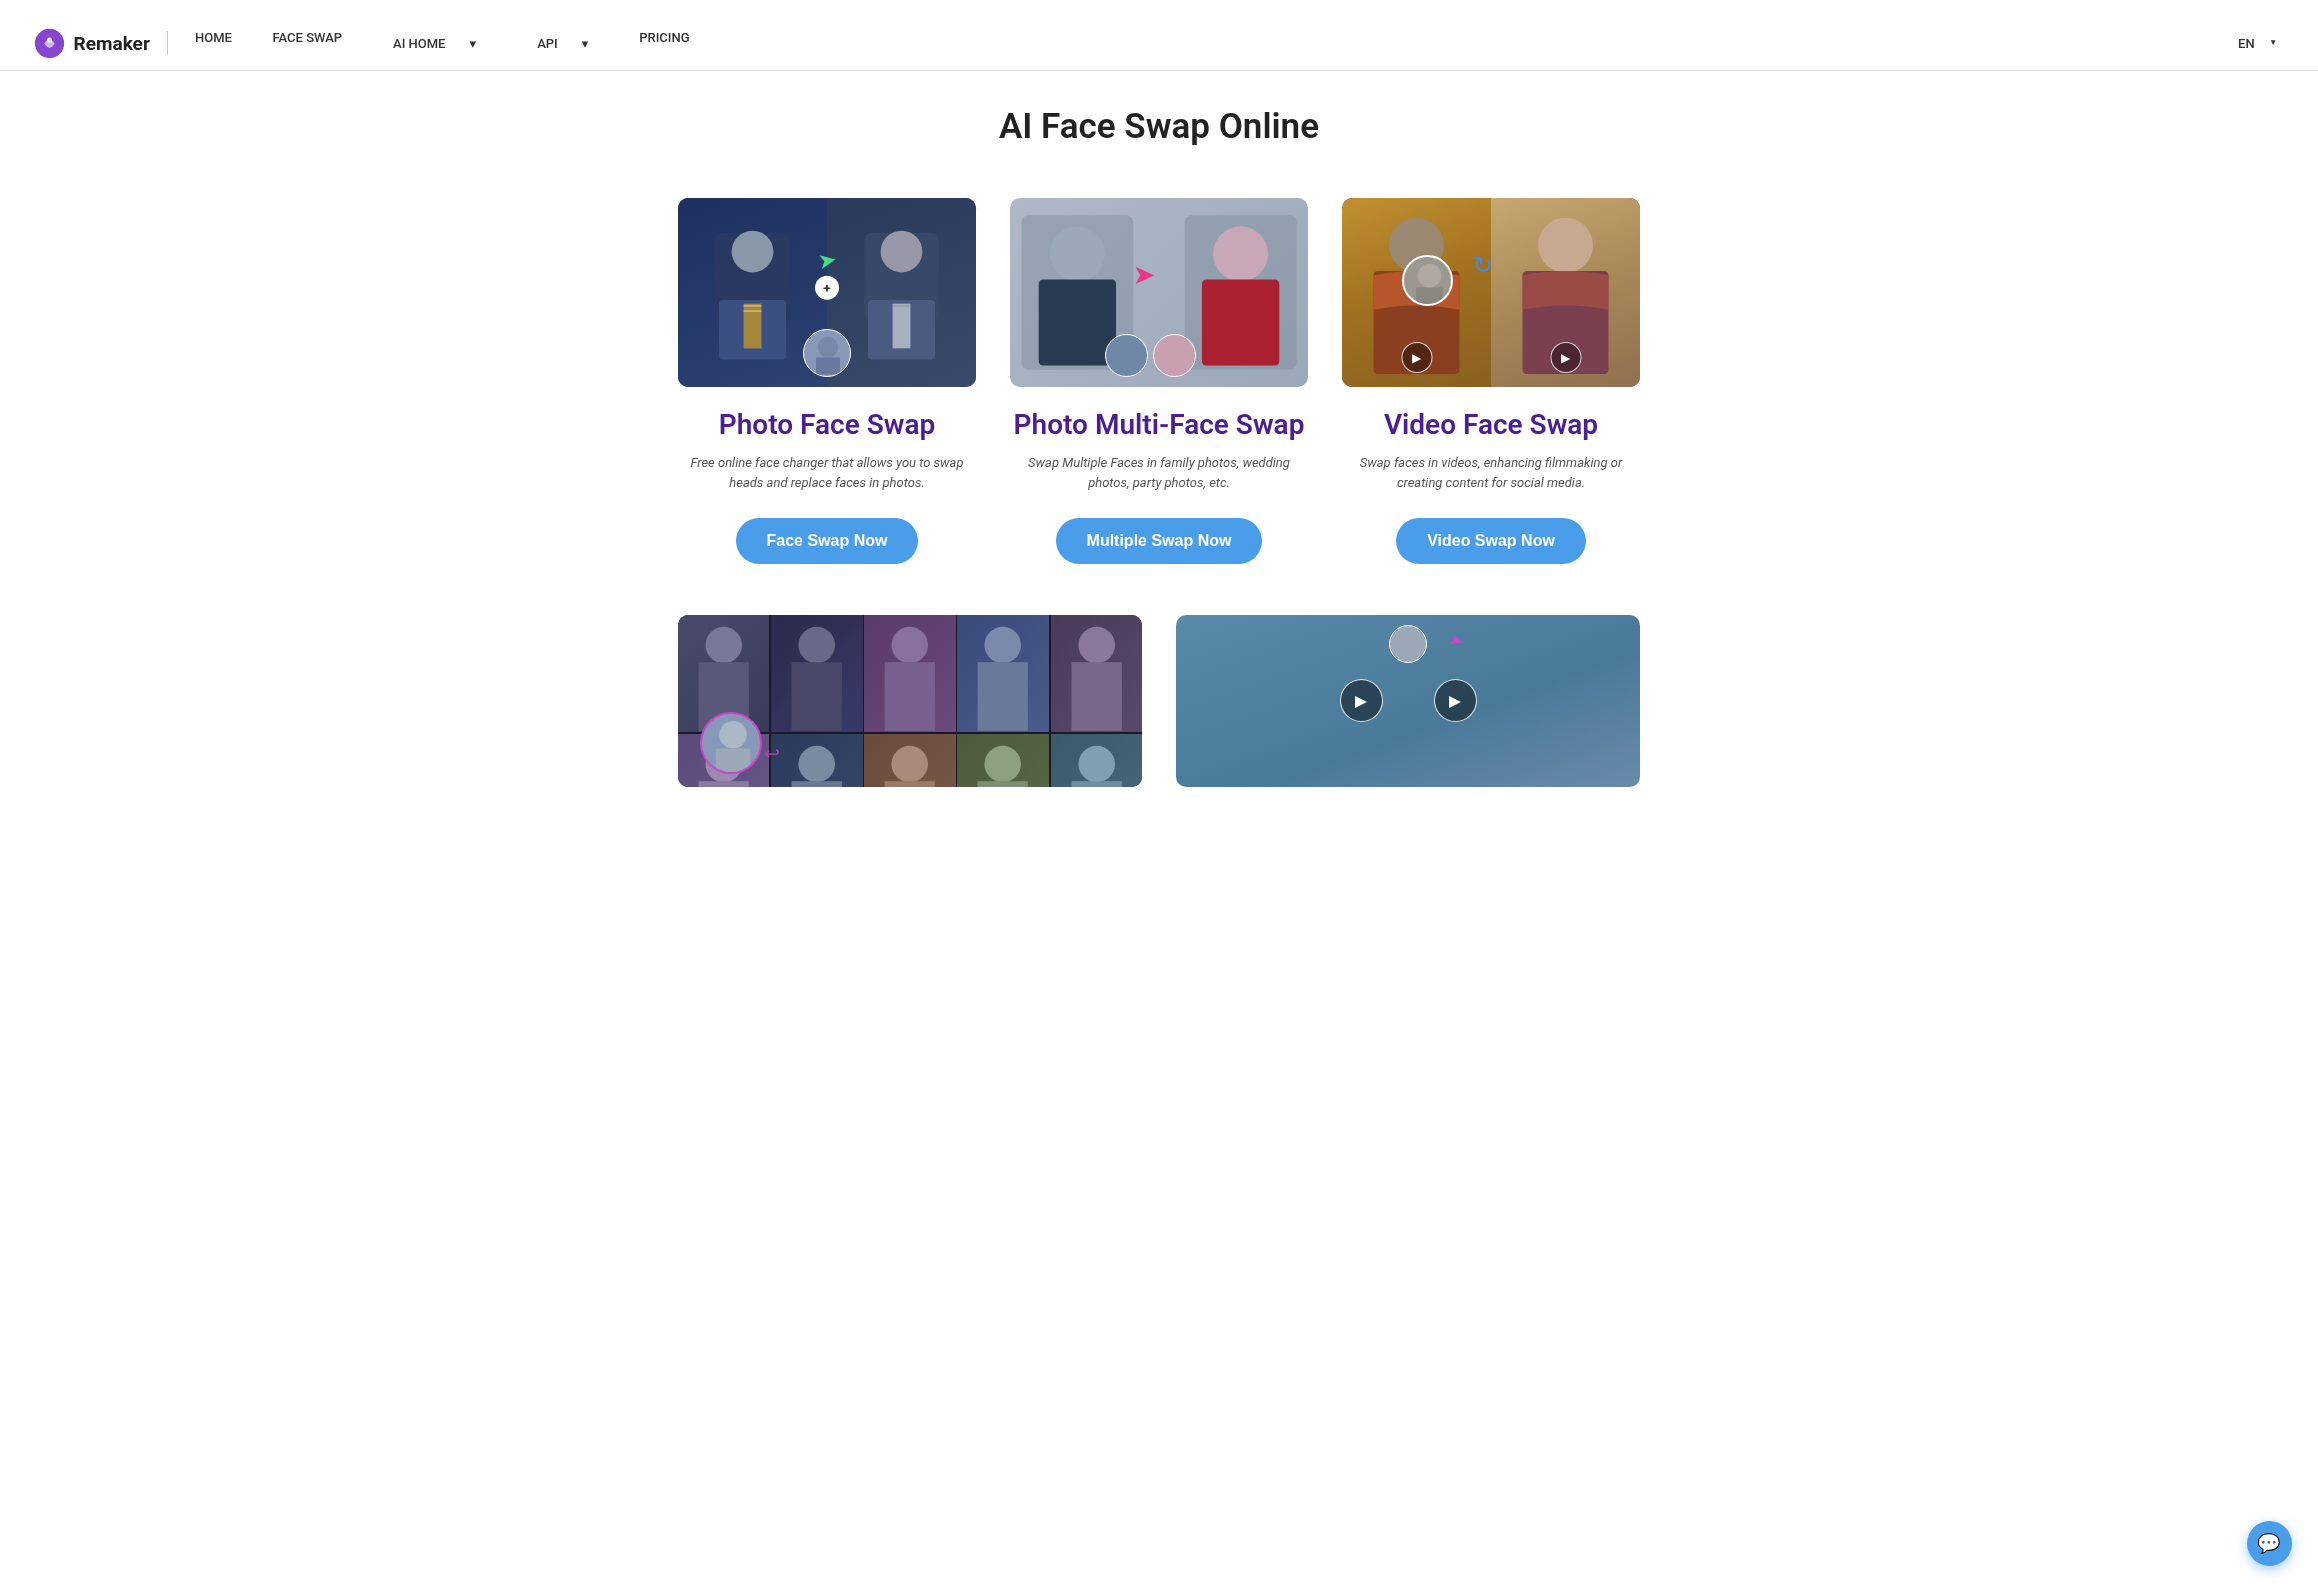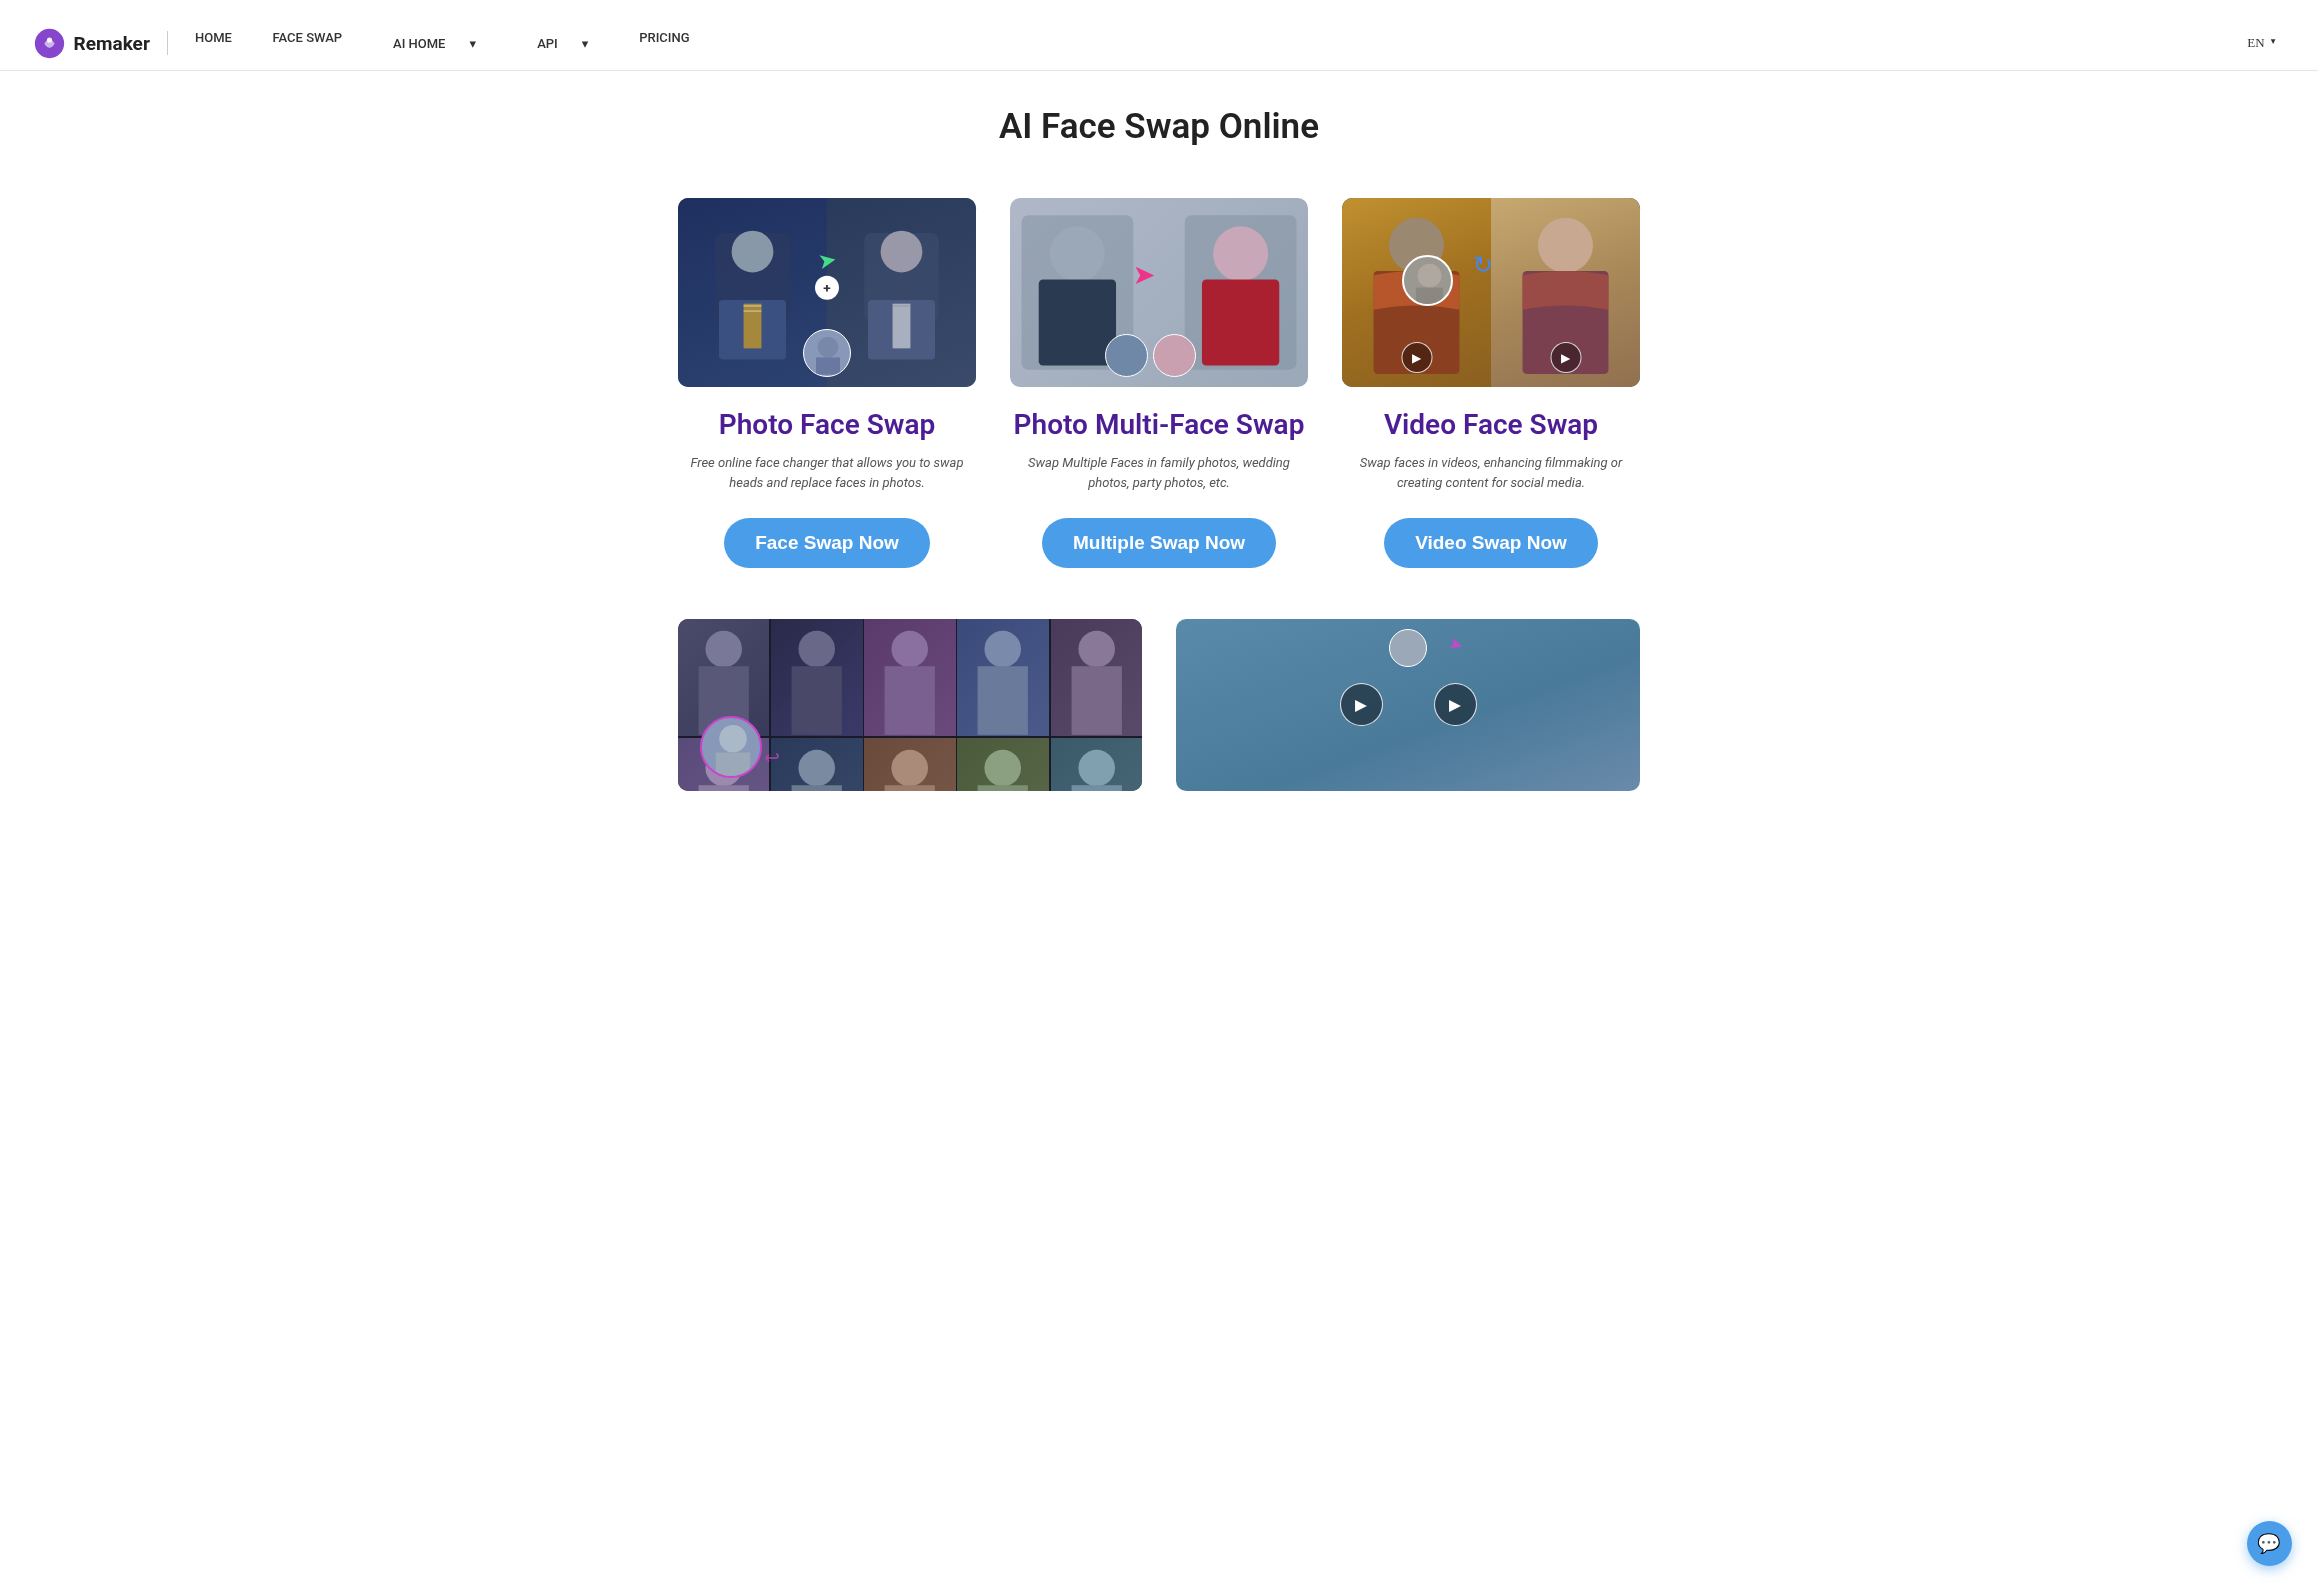--- a/index.html
+++ b/index.html
@@ -49,28 +49,27 @@
       color: #333;
       text-decoration: none;
       cursor: pointer;
       display: flex;
       align-items: center;
       gap: 3.4px;
     }
     .navbar-spacer { flex: 1; }
     .lang-btn {
       display: flex;
-      gap: 6px;
+      gap: 16px;
       font-size: 13px;
       font-weight: 500;
       color: #333;
       cursor: pointer;
       padding: 5.1px 8.6px;
       border-radius: 3.4px;
-      font-family: Liberation Serif, serif;
     }
     .chevron-down { font-size: 9.4px; }
 
     
     .main-content {
       max-width: 1030px;
       margin: 0 auto;
       padding: 51px 34px 69px;
     }
 
@@ -138,21 +137,21 @@
       max-width: 292px;
       font-style: italic;
     }
 
     .btn-swap {
       background: #4a9de8;
       color: #fff;
       border: none;
       border-radius: 43px;
       padding: 13.7px 31px;
-      font-size: 19px;
+      font-size: 16px;
       font-weight: 600;
       cursor: pointer;
       transition: background 0.2s;
       white-space: nowrap;
     }
 
     
     .bottom-row {
       display: grid;
       grid-template-columns: 1fr 1fr;

